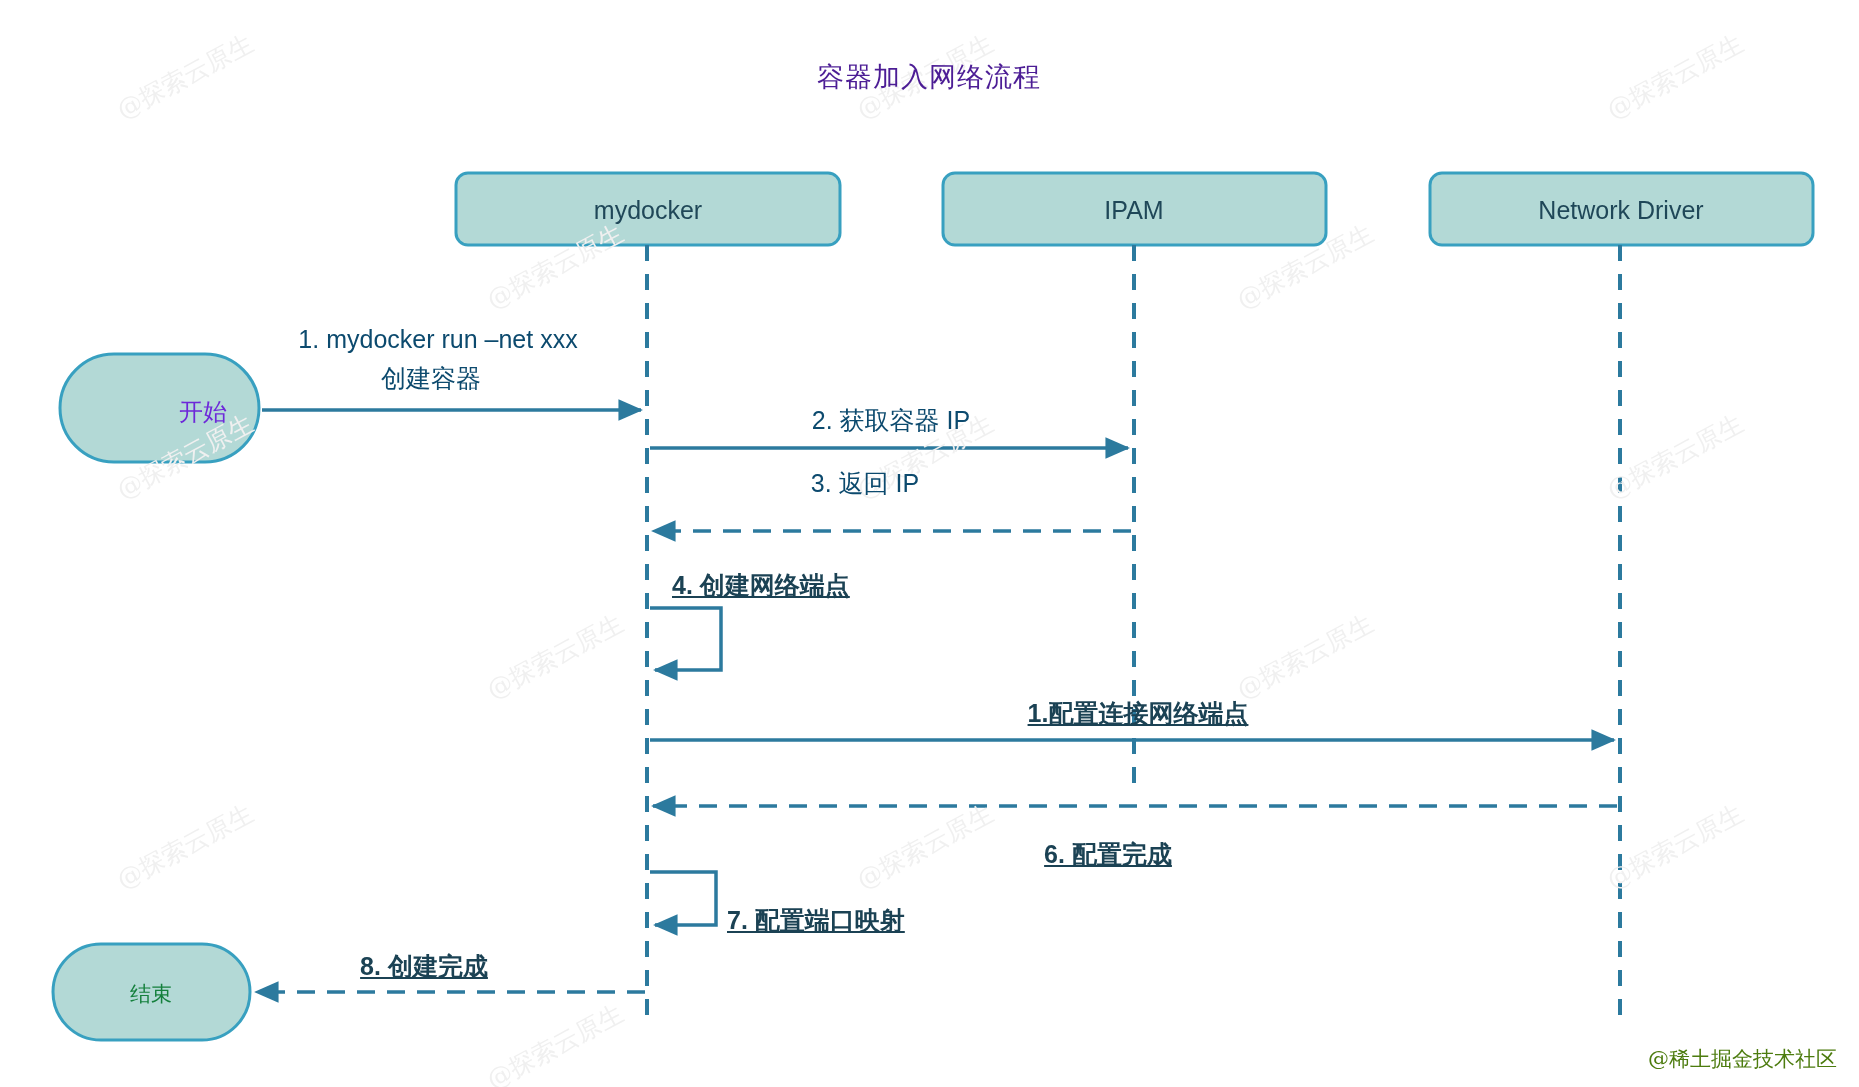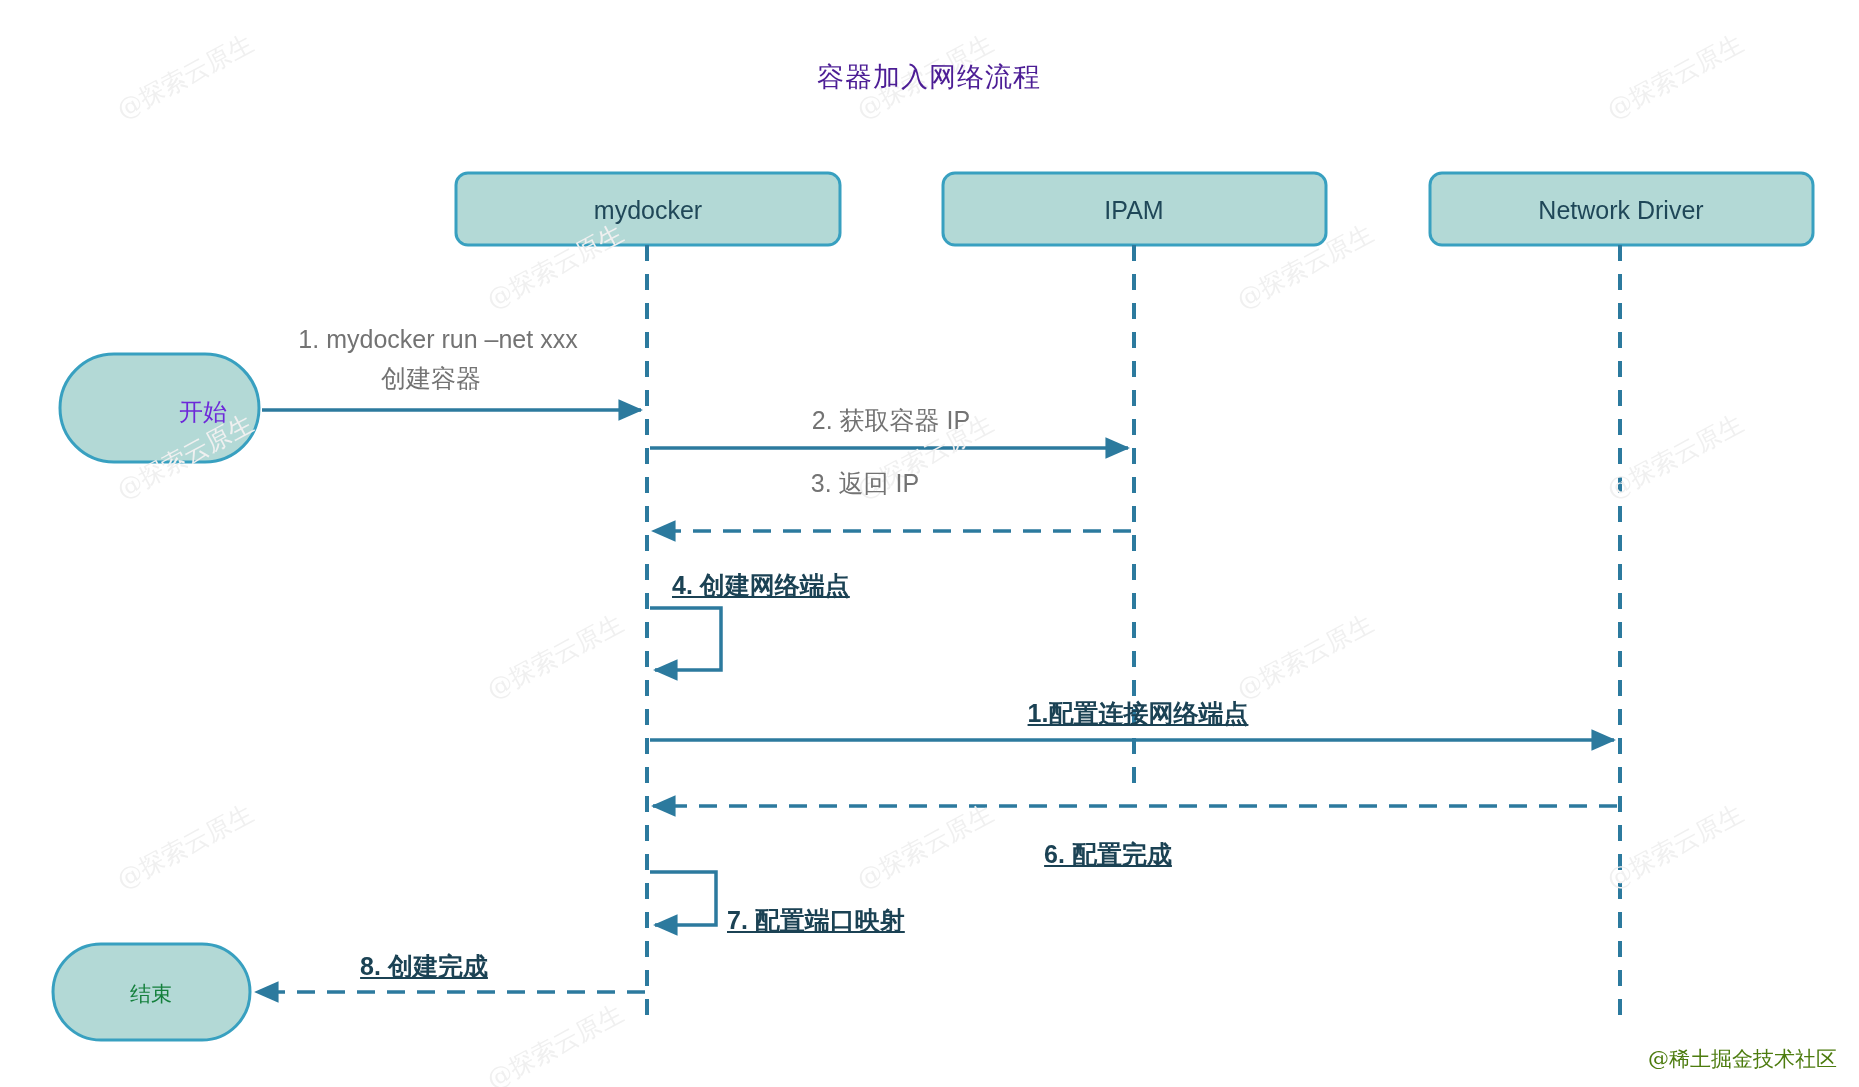--- a/index.html
+++ b/index.html
@@ -78,21 +78,21 @@
     font-size: 24px;
     color: #6d28d9;
     margin-left: 44px;
   }
   .terminator-label-end {
     font-size: 21px;
     color: #15803d;
   }
   .msg {
     font-size: 25px;
-    color: #737373;
+    color: #0c4a6e;
   }
   .msg-bold {
     font-size: 25px;
     font-weight: bold;
     color: #1b4254;
     text-decoration: underline;
   }
   .ctr { transform: translateX(-50%); }
 </style>
 </head>

